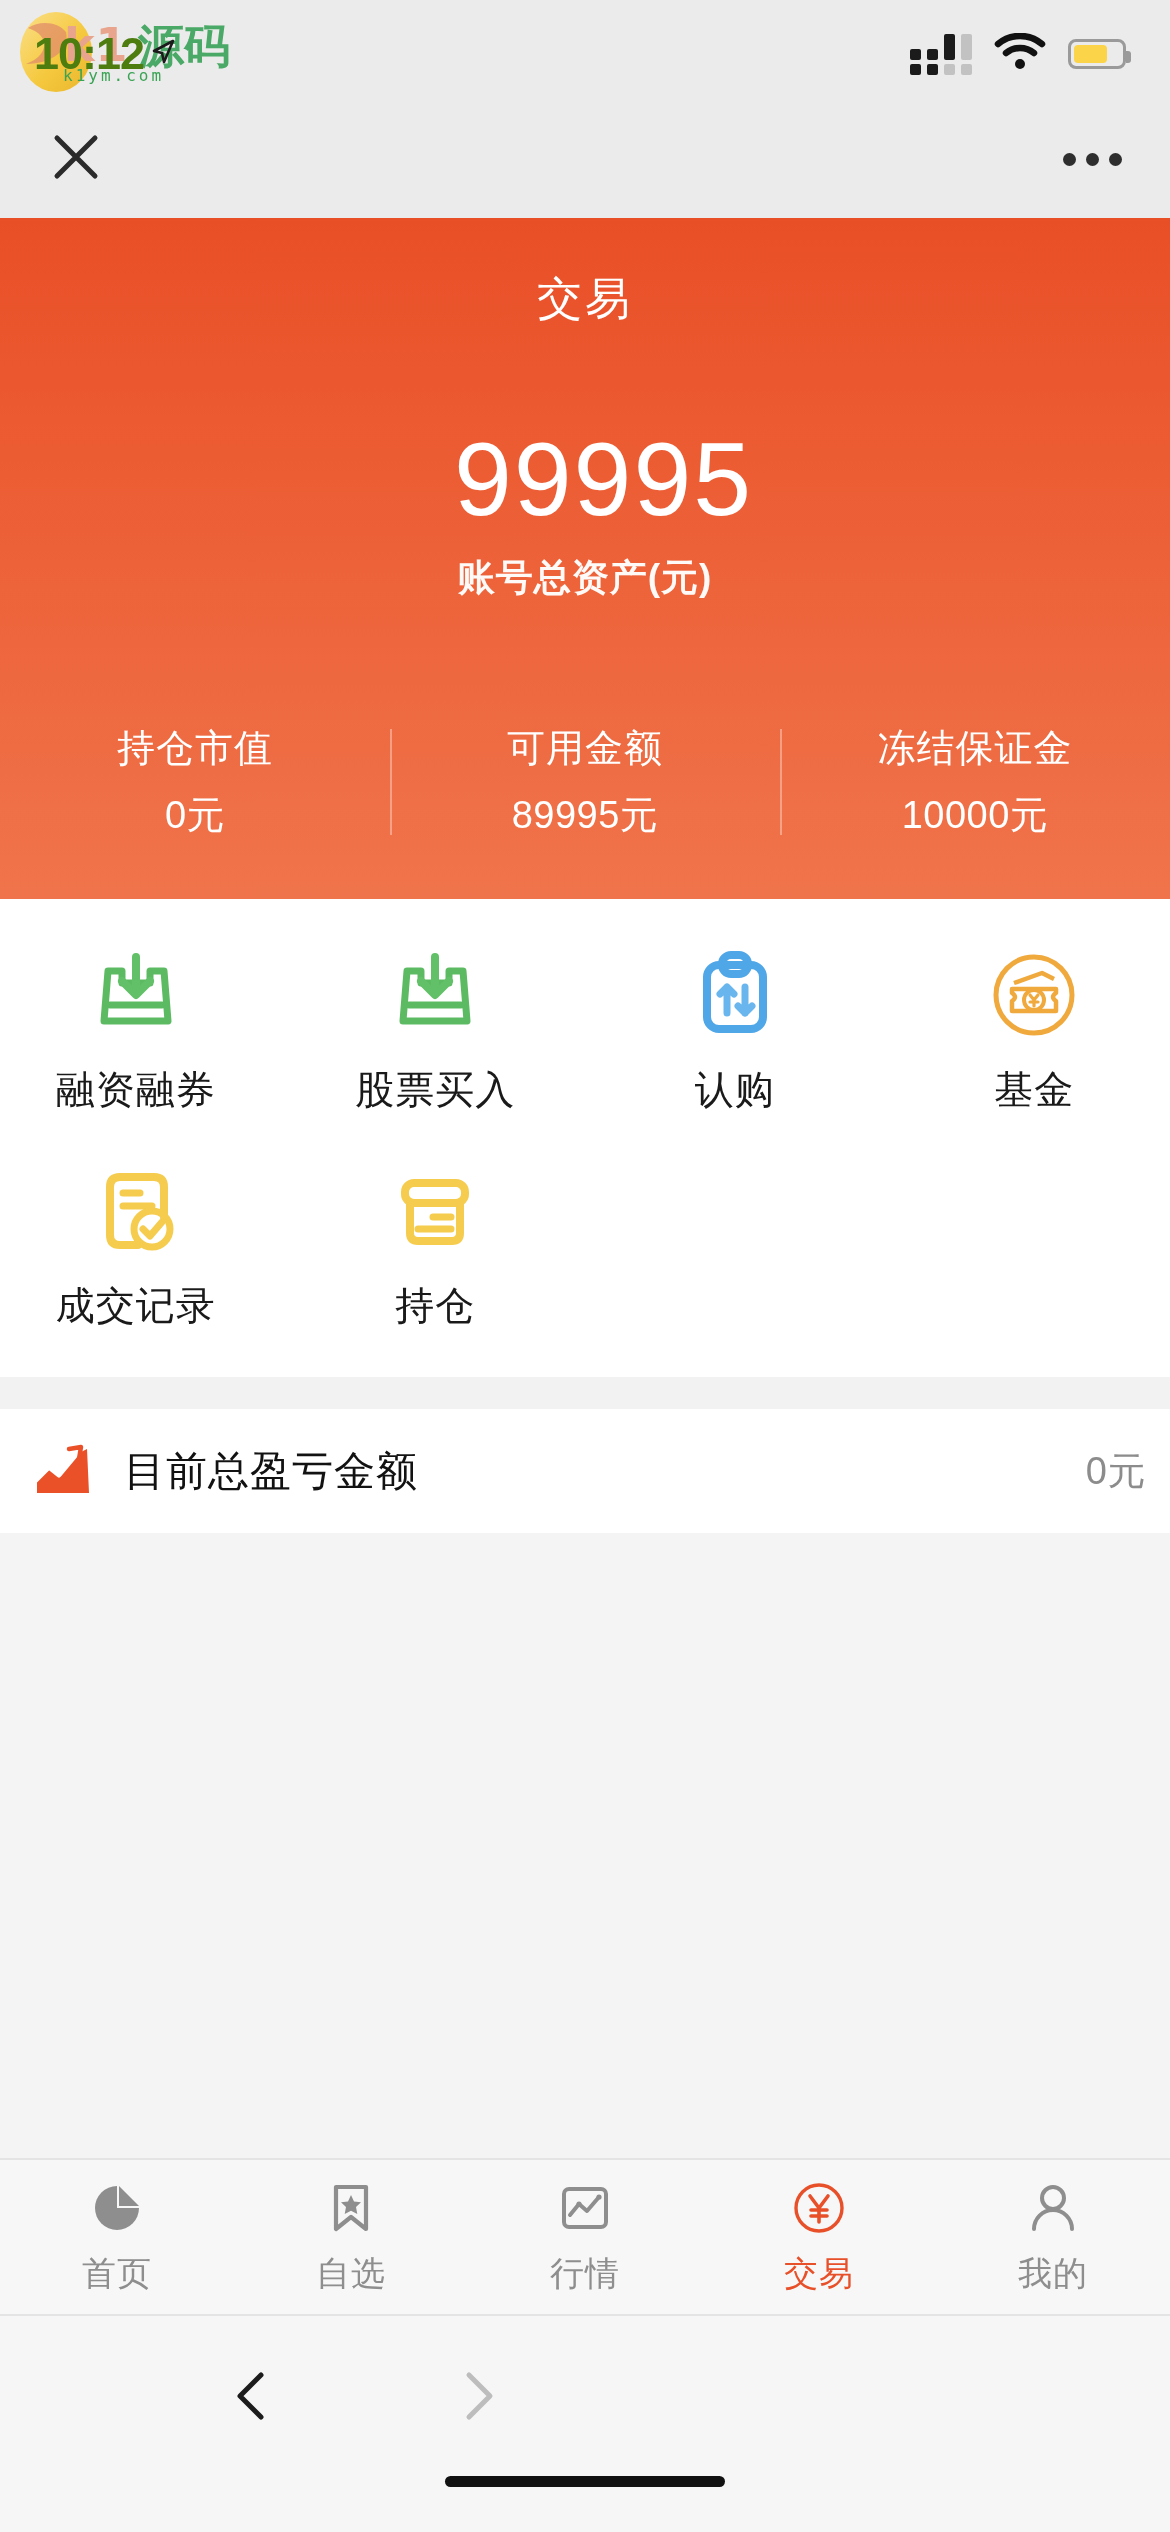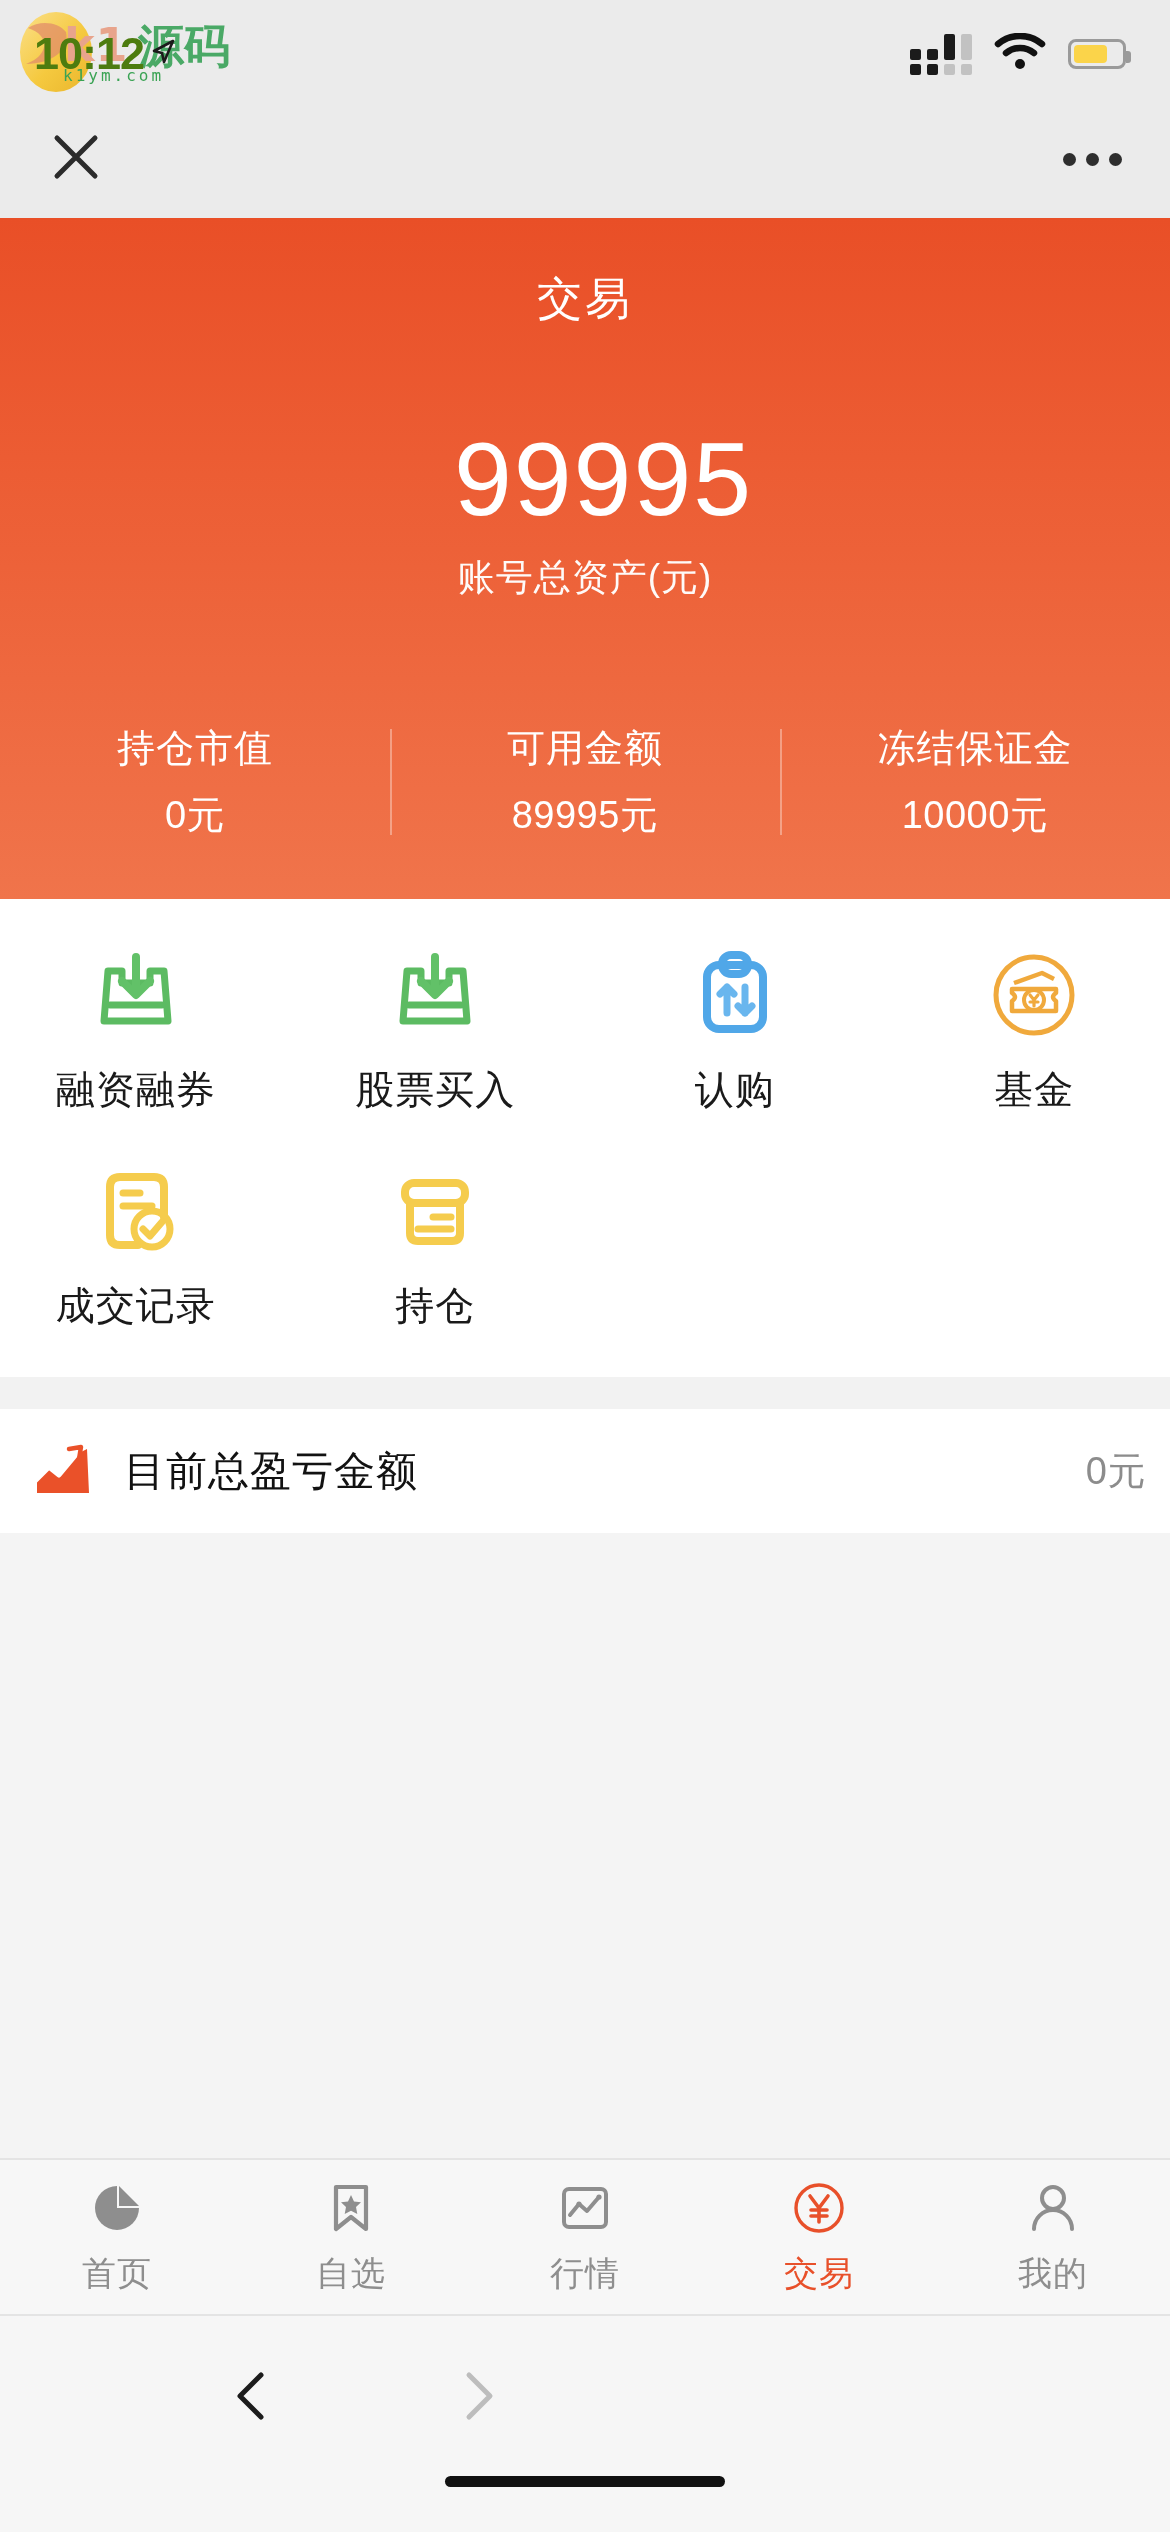--- a/index.html
+++ b/index.html
@@ -39,21 +39,21 @@
 
   
   .navbar { height:118px; background:#ebebeb; display:flex; align-items:center; justify-content:space-between; padding:0 48px; flex:0 0 auto; }
   .nav-dots { display:flex; gap:10px; }
   .nav-dots span { width:13px; height:13px; background:#2e2e2e; border-radius:50%; }
 
   
   .hero { background:linear-gradient(180deg,#e94f27 0%,#ec5c33 35%,#f0744b 100%); color:#fff; padding-top:36px; flex:0 0 auto; }
   .hero-title { text-align:center; font-size:45px; font-weight:400; letter-spacing:3px; line-height:1; padding-top:22px; }
   .hero-amount { text-align:center; font-size:104px; font-weight:300; letter-spacing:2px; margin-top:106px; line-height:1;padding-left:37px; }
-  .hero-sub { text-align:center; font-size:37px; font-weight:400; margin-top:22px; letter-spacing:1px; opacity:.97; }
+  .hero-sub { text-align:center; font-size:37px; font-weight:700; margin-top:22px; letter-spacing:1px; opacity:.97; }
   .hero-stats { display:flex; margin-top:120px; padding:0 0 58px; }
   .stat { flex:1; text-align:center; position:relative; }
   .stat + .stat::before { content:""; position:absolute; left:0; top:6px; bottom:6px; width:2px; background:rgba(255,255,255,.35); }
   .stat-label { font-size:38px; font-weight:400; letter-spacing:1px; }
   .stat-value { font-size:38px; font-weight:300; margin-top:16px; letter-spacing:.5px; }
 
   
   .grid-card { background:#fff; padding:42px 0 44px; flex:0 0 auto; }
   .grid-row { display:flex;gap:28px; }
   .grid-item { flex:1; display:flex; flex-direction:column; align-items:center; }

